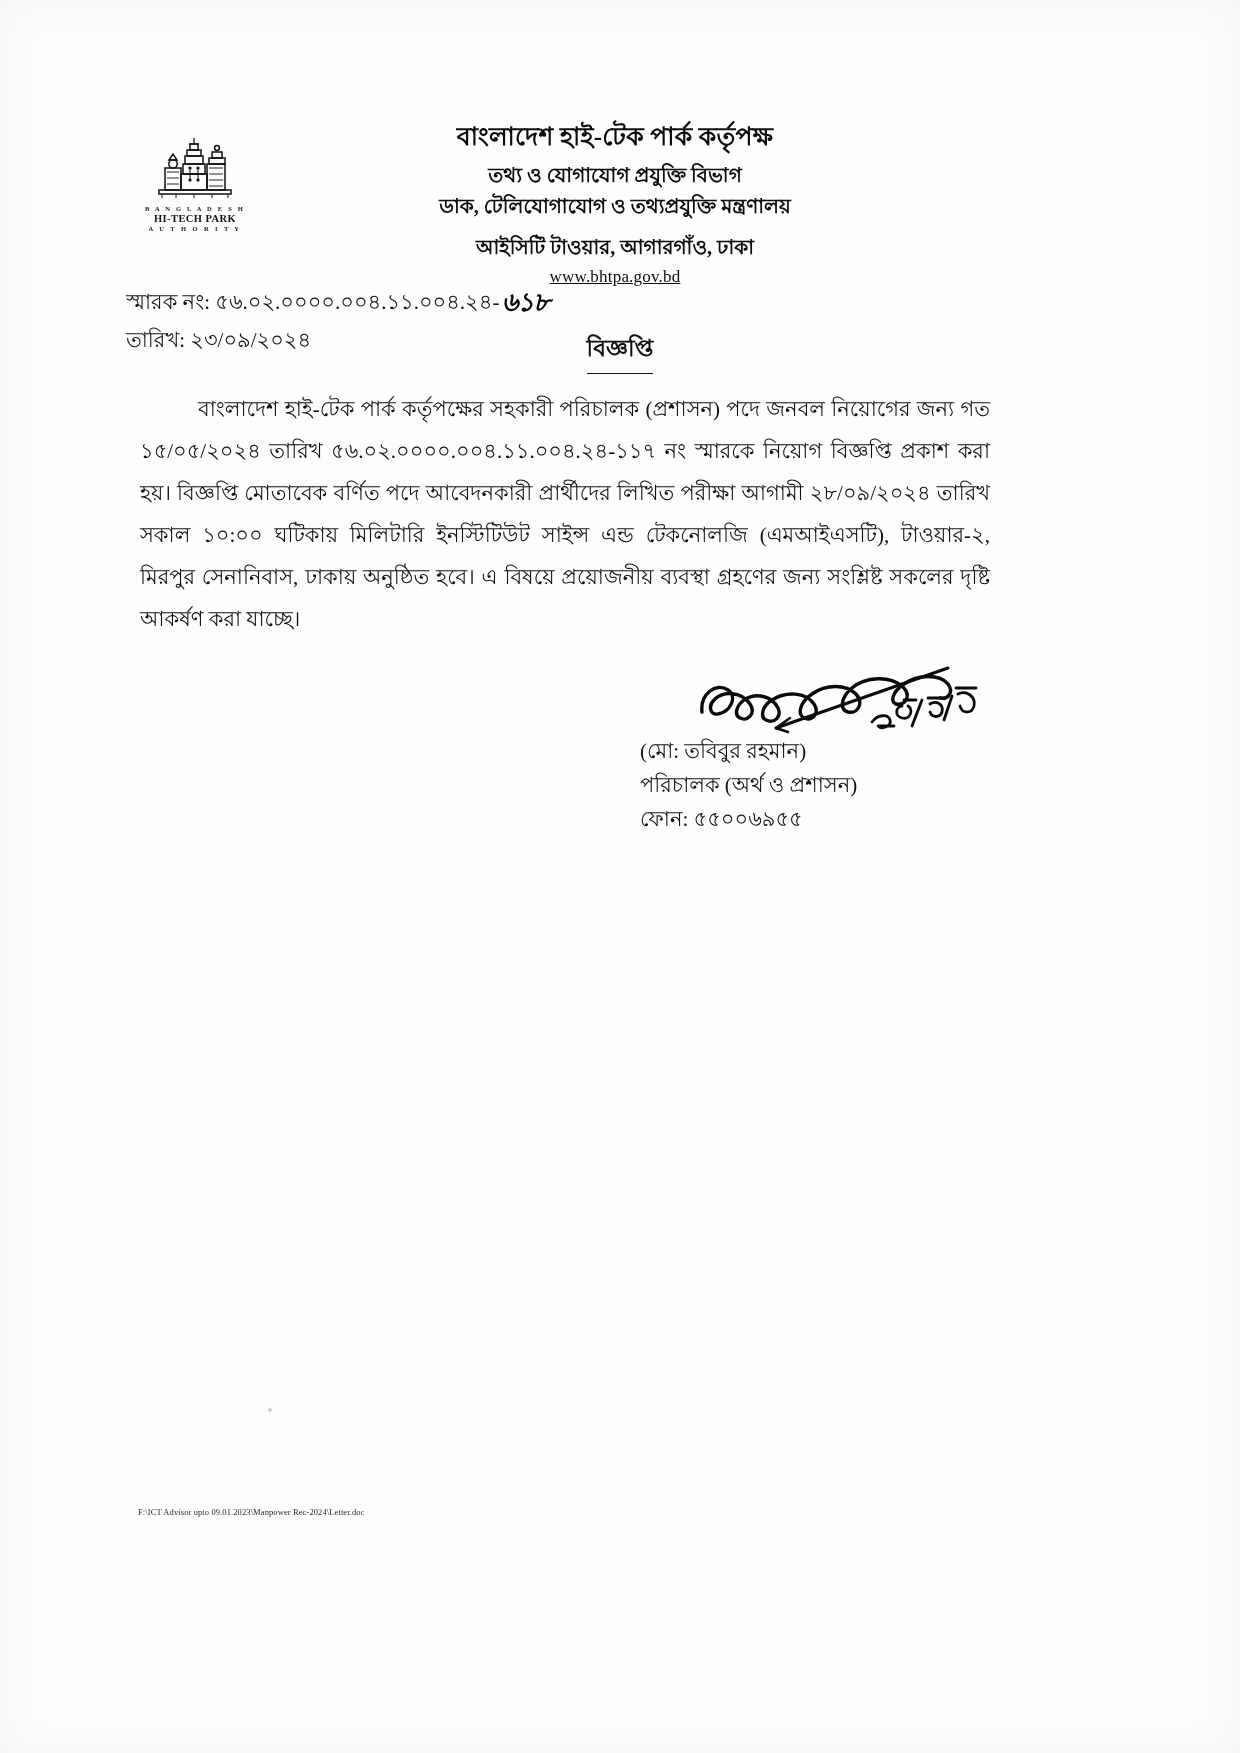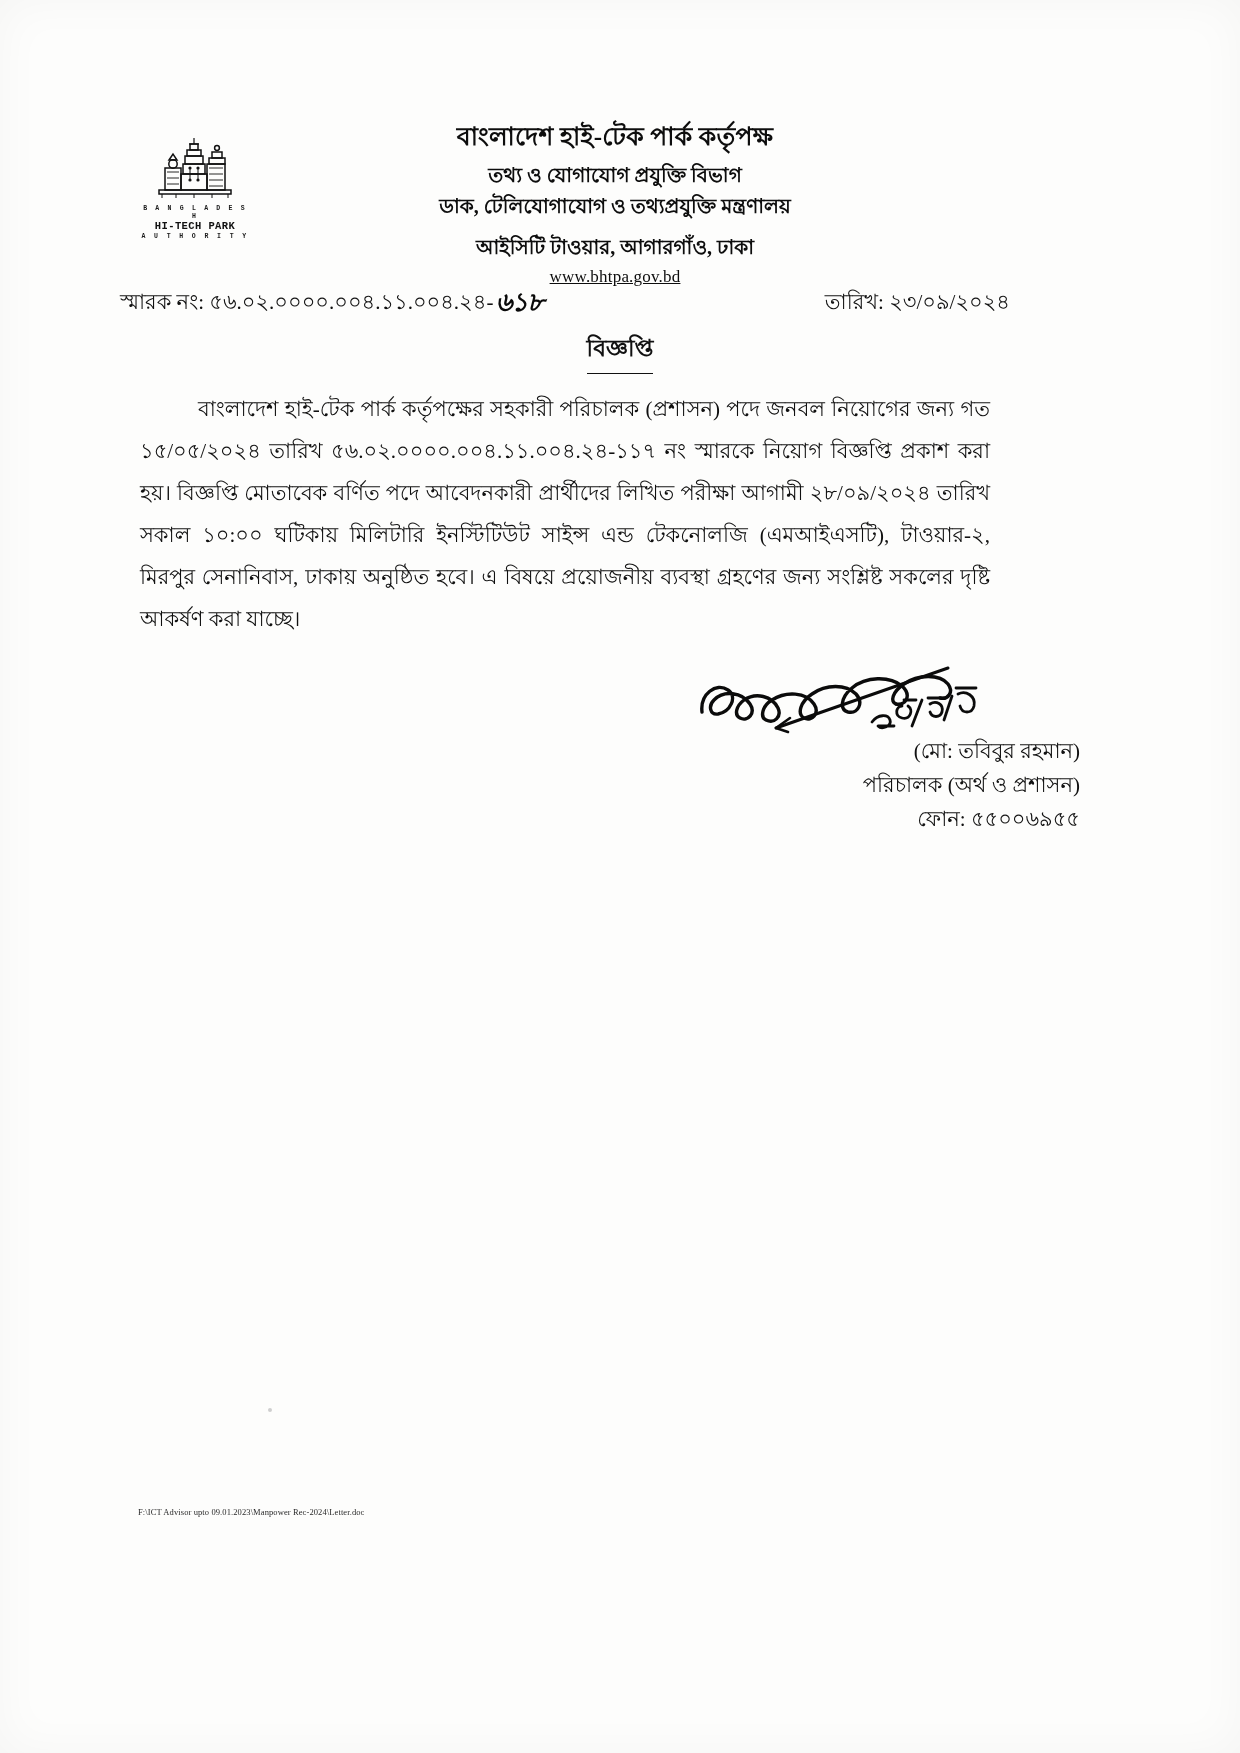--- a/index.html
+++ b/index.html
@@ -52,21 +52,21 @@
     text-align: center;
   }
   .logo-mark {
     width: 92px;
     height: 68px;
     margin: 0 auto;
   }
   .logo-text {
     margin-top: 3px;
     line-height: 1.18;
-    font-family: Liberation Mono, monospace;
+    font-family: Liberation Serif, serif;
   }
   .logo-line1 {
     font-size: 6.5px;
     letter-spacing: 2.2px;
     font-weight: 700;
     color: #1a1a1a;
   }
   .logo-line2 {
     font-size: 10.5px;
     letter-spacing: 0.4px;
@@ -124,20 +124,21 @@
 
   
   .memo-row {
     position: absolute;
     left: 120px;
     top: 280px;
     width: 1000px;
     display: flex;
     align-items: baseline;
     justify-content: space-between;
+    flex-direction: column;
   }
   .memo-no {
     font-size: 21px;
     font-weight: 500;
     white-space: nowrap;
   }
   .memo-hand {
     font-family: "DejaVu Sans", sans-serif;
     font-size: 26px;
     font-weight: 700;
@@ -184,21 +185,21 @@
     text-indent: 58px;
     color: #101010;
   }
 
   
   .sign-block {
     position: absolute;
     left: 640px;
     top: 648px;
     width: 440px;
-    text-align: right;
+    text-align: left;
   }
   .sign-canvas {
     position: relative;
     height: 92px;
     width: 440px;
   }
   .sign-canvas svg {
     position: absolute;
     left: 50px;
     top: 0;

